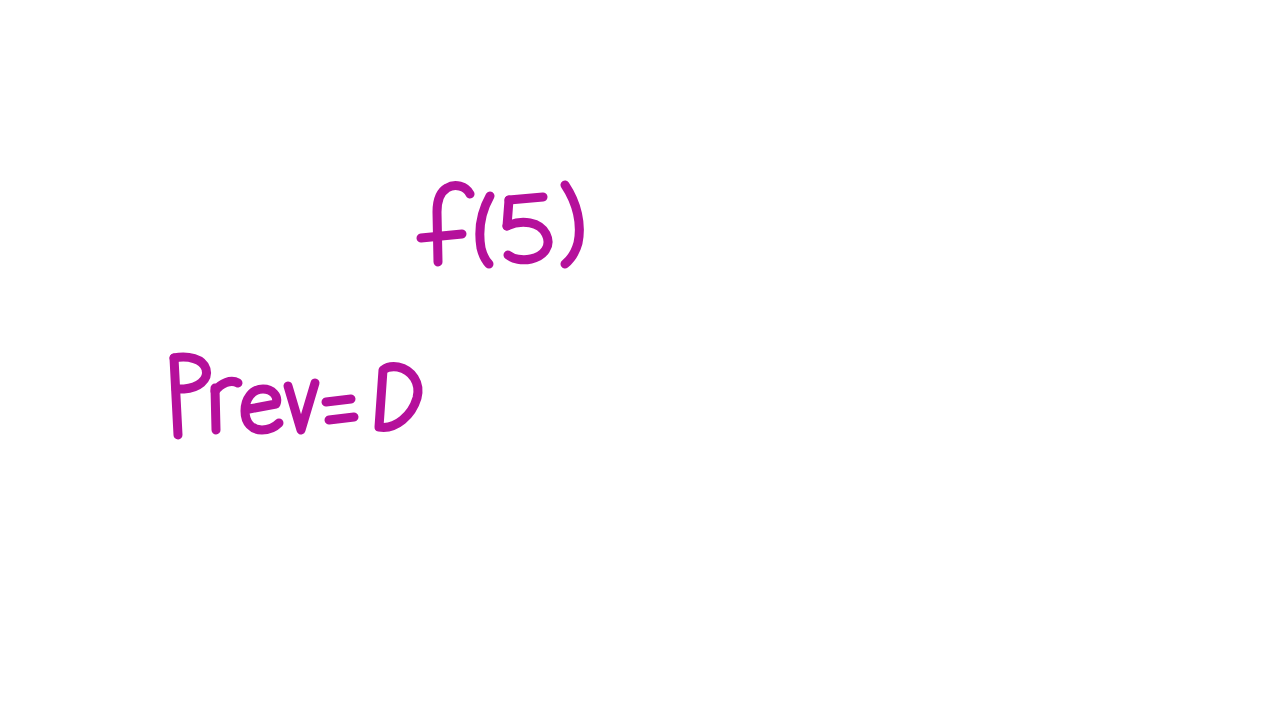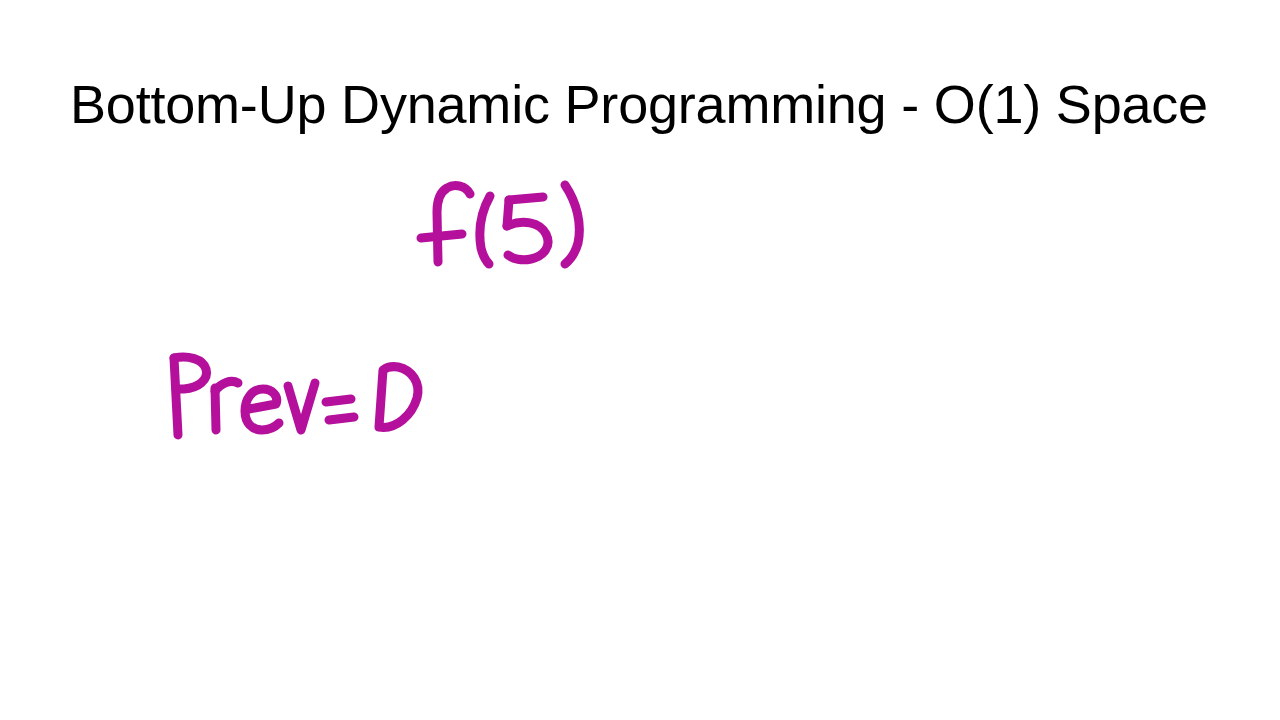--- a/index.html
+++ b/index.html
@@ -41,21 +41,20 @@
     stroke-linecap: round;
     stroke-linejoin: round;
   }
   .ink-group { pointer-events: auto; }
 </style>
 </head>
 <body>
 
 <div id="canvas" style="background: rgb(255, 255, 255);">
 
-  <div id="slide-title" style="color: rgb(0, 0, 0);">Bottom-Up Dynamic Programming - O(1) Space</div>
 
   <svg class="ink-layer" viewBox="0 0 1280 720">
 
     <g class="ink-group">
       <title>f(5)</title>
 
       <path class="ink-stroke" stroke="#b5109b" stroke-width="9" d="M470 194 C 466 186, 455 183, 447 188 C 440 192, 437 201, 437 212 L 438 262"></path>
 
       <path class="ink-stroke" stroke="#b5109b" stroke-width="9" d="M421 238 L 462 234"></path>
 

